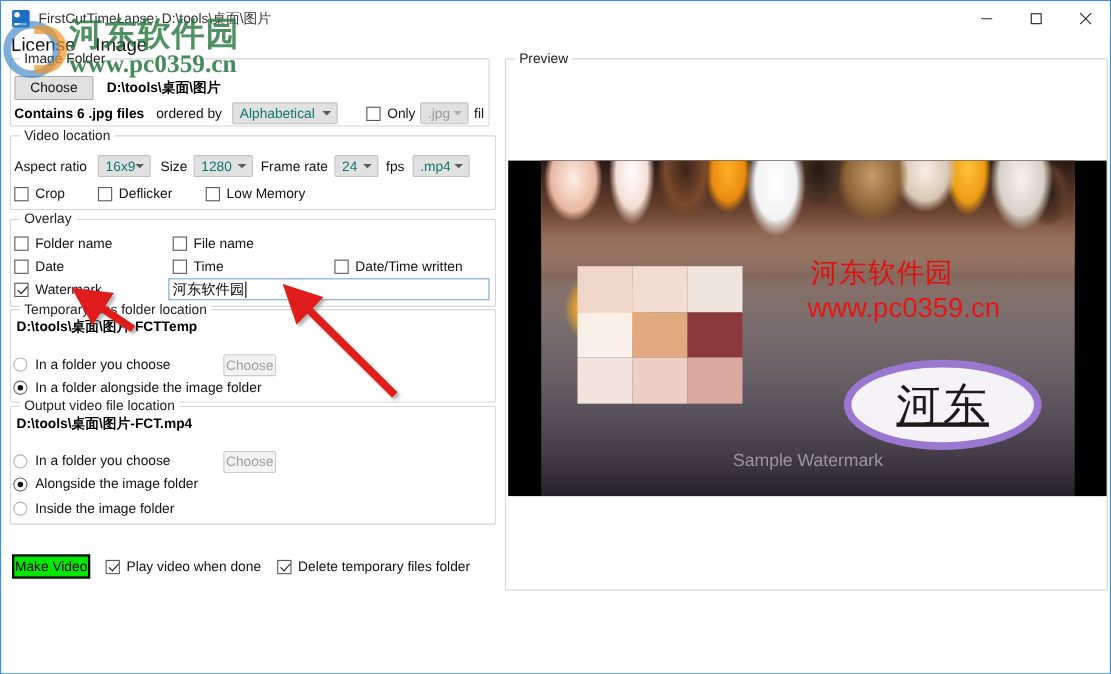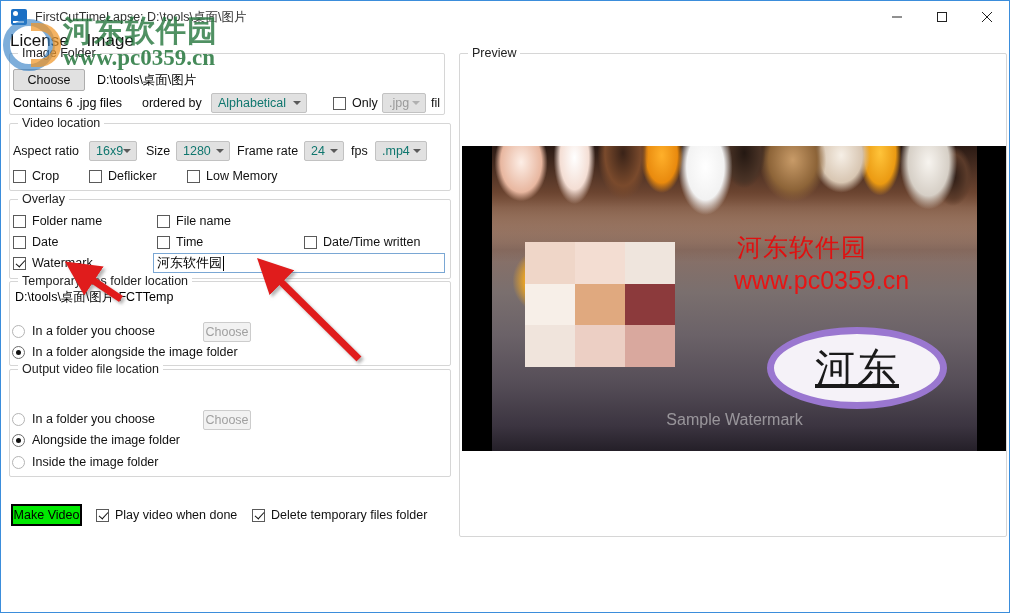--- a/index.html
+++ b/index.html
@@ -140,21 +140,21 @@
     position: absolute;
     top: -8px; left: 8px;
     background: #ffffff;
     padding: 0 4px;
     font-size: 12.5px;
     color: #222;
     white-space: nowrap;
   }
 
   .lbl { font-size: 12.5px; color: #111; white-space: nowrap; }
-  .lbl-b { font-size: 12.5px; color: #000; font-weight: normal; white-space: nowrap; }
+  .lbl-b { font-size: 12.5px; color: #000; font-weight: bold; white-space: nowrap; }
 
   
   .btn {
     background: #e1e1e1;
     border: 1px solid #adadad;
     border-radius: 2px;
     font-size: 12.5px;
     color: #111;
     box-sizing: border-box;
     display: flex; align-items: center; justify-content: center;
@@ -493,20 +493,21 @@
   </div>
   <div class="btn disabled" style="position:absolute; left:202px; top:321px; width:48px; height:20px;">Choose</div>
   <div class="rbwrap" style="left:11px; top:344px;">
     <span class="rb on"></span>
     <span class="lbl">In a folder alongside the image folder</span>
   </div>
 
   <div class="gb" style="left:8px; top:368px; width:442px; height:108px;">
     <div class="gb-title">Output video file location</div>
   </div>
+  <div class="lbl-b" style="position:absolute; left:14px; top:376px;">D:\tools\桌面\图片-FCT.mp4</div>
   <div class="rbwrap" style="left:11px; top:411px;">
     <span class="rb dim"></span>
     <span class="lbl">In a folder you choose</span>
   </div>
   <div class="btn disabled" style="position:absolute; left:202px; top:409px; width:48px; height:20px;">Choose</div>
   <div class="rbwrap" style="left:11px; top:432px;">
     <span class="rb on"></span>
     <span class="lbl">Alongside the image folder</span>
   </div>
   <div class="rbwrap" style="left:11px; top:454px;">

